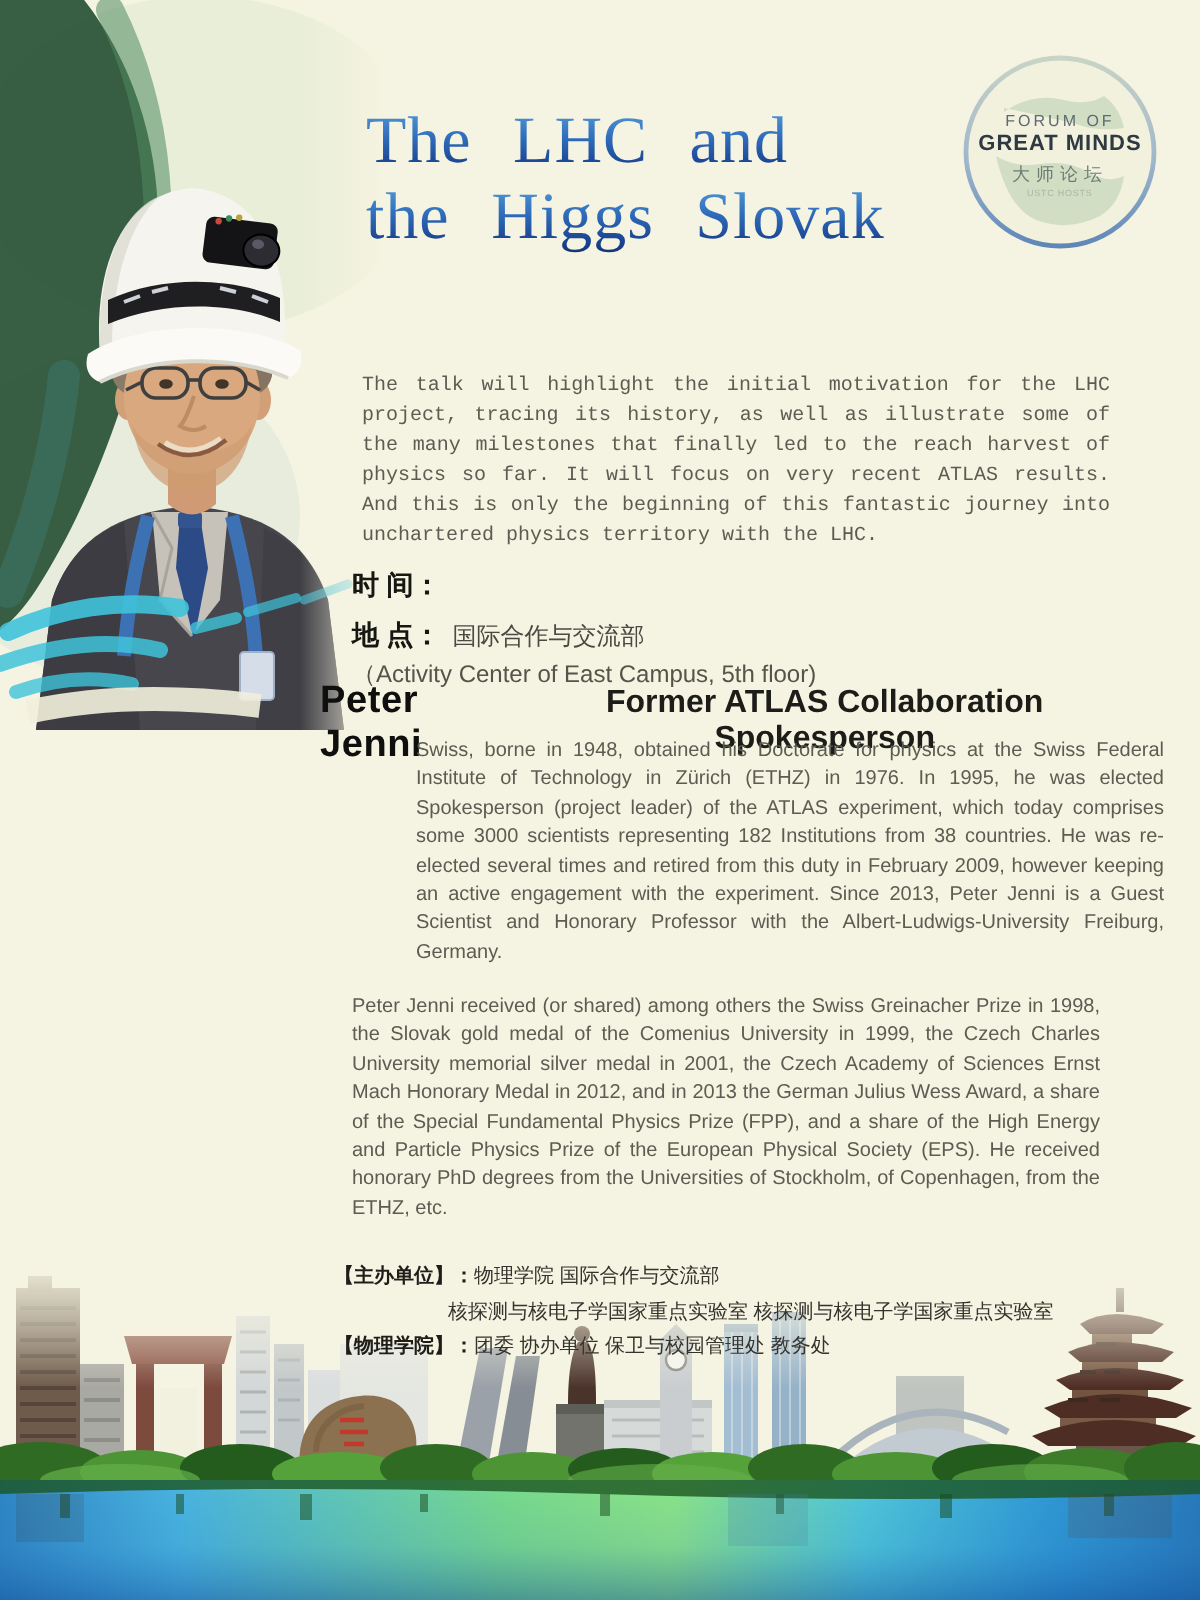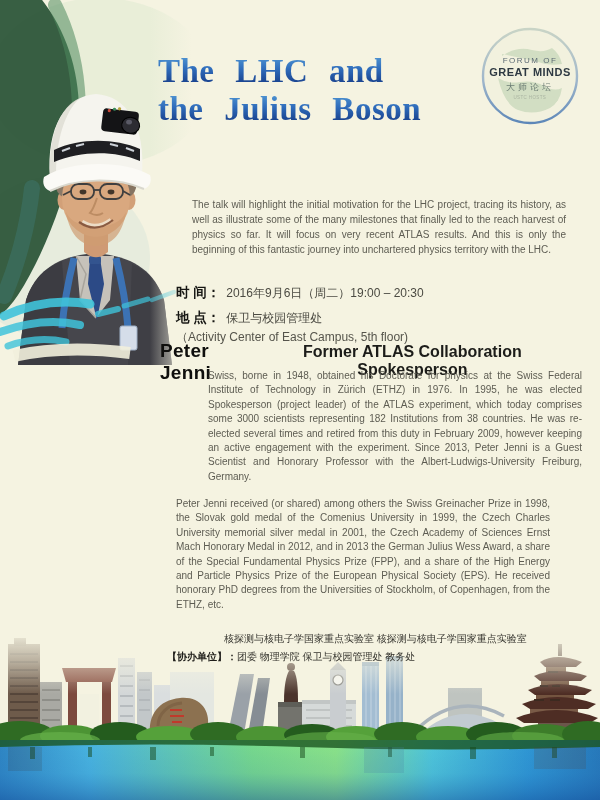--- a/index.html
+++ b/index.html
@@ -23,33 +23,33 @@
     position:absolute;left:0;top:0;width:100px;height:100px;
     display:flex;flex-direction:column;align-items:center;justify-content:center;
     text-align:center;line-height:1.25;
   }
   .logo-l1{font-size:8px;letter-spacing:1.5px;color:#5c6a74;margin-top:6px;}
   .logo-l2{font-size:11px;font-weight:bold;letter-spacing:.5px;color:#2e3942;}
   .logo-l3{font-size:9px;letter-spacing:3px;color:#6d7d74;margin-top:2px;}
   .logo-l4{font-size:6px;transform:scale(.75);color:#aab4a2;letter-spacing:.5px;margin-top:1px;}
   
   .title{
-    position:absolute;left:158px;top:52px;width:400px;z-index:2;
-    font-family:"Liberation Serif", serif;font-weight:bold;
+    position:absolute;left:183px;top:52px;width:400px;z-index:2;
+    font-family:"Liberation Serif", serif;font-weight:normal;
     font-size:33px;line-height:38px;letter-spacing:.5px;word-spacing:12px;
   }
   .title-line{
     display:block;
     background:linear-gradient(180deg,#5aa3da 0%,#2f6cbb 45%,#1a4490 80%,#123272 100%);
     -webkit-background-clip:text;background-clip:text;
     -webkit-text-fill-color:transparent;color:transparent;
   }
   .intro{
     position:absolute;left:176px;top:181px;width:374px;z-index:2;
-    font-size:10px;line-height:15px;color:#5d5c52;text-align:justify;margin:16px;
+    font-size:10px;line-height:15px;color:#5d5c52;text-align:justify;margin:5px;font-family:Liberation Mono, monospace;
   }
   .schedule{position:absolute;left:176px;top:284px;width:390px;z-index:2;}
   .sched-row{display:flex;align-items:baseline;margin-bottom:7px;}
   .zh-label{font-size:13.5px;font-weight:bold;color:#161613;white-space:nowrap;}
   .sched-value{font-size:12px;color:#4b4a42;margin-left:6px;}
   .venue-en{font-size:12px;color:#55544b;margin-top:1px;}
   .speaker-head{position:absolute;left:160px;top:340px;width:400px;z-index:2;display:flex;align-items:baseline;}
   .speaker-name{font-size:19px;font-weight:bold;color:#0f0f0d;letter-spacing:.3px;}
   .speaker-role{font-size:16px;font-weight:bold;color:#1c1c19;margin-left:11px;text-align:center;}
   .bio{position:absolute;left:176px;width:374px;z-index:2;
@@ -168,48 +168,50 @@
     <div class="logo-text">
       <div class="logo-l1">FORUM OF</div>
       <div class="logo-l2">GREAT MINDS</div>
       <div class="logo-l3">大师论坛</div>
       <div class="logo-l4">USTC HOSTS</div>
     </div>
   </div>
 
   <h1 class="title" style="margin:0;">
     <span class="title-line">The LHC and</span>
-    <span class="title-line">the Julius Boson</span>
+    <span class="title-line">the Higgs Slovak</span>
   </h1>
 
   <p class="intro">The talk will highlight the initial motivation for the LHC project, tracing its history, as well as illustrate some of the many milestones that finally led to the reach harvest of physics so far. It will focus on very recent ATLAS results. And this is only the beginning of this fantastic journey into unchartered physics territory with the LHC.</p>
 
   <div class="schedule">
     <div class="sched-row">
       <span class="zh-label">时 间：</span>
-      <span class="sched-value">2016年9月6日（周二）19:00 – 20:30</span>
     </div>
     <div class="sched-row" style="margin-bottom:2px;text-align:center;">
       <span class="zh-label">地 点：</span>
-      <span class="sched-value">保卫与校园管理处</span>
+      <span class="sched-value">国际合作与交流部</span>
     </div>
     <div class="venue-en">（Activity Center of East Campus, 5th floor)</div>
   </div>
 
   <div class="speaker-head">
     <span class="speaker-name">Peter Jenni</span>
     <span class="speaker-role">Former ATLAS Collaboration Spokesperson</span>
   </div>
   <p class="bio bio1">Swiss, borne in 1948, obtained his Doctorate for physics at the Swiss Federal Institute of Technology in Zürich (ETHZ) in 1976. In 1995, he was elected Spokesperson (project leader) of the ATLAS experiment, which today comprises some 3000 scientists representing 182 Institutions from 38 countries. He was re-elected several times and retired from this duty in February 2009, however keeping an active engagement with the experiment. Since 2013, Peter Jenni is a Guest Scientist and Honorary Professor with the Albert-Ludwigs-University Freiburg, Germany.</p>
   <p class="bio bio2">Peter Jenni received (or shared) among others the Swiss Greinacher Prize in 1998, the Slovak gold medal of the Comenius University in 1999, the Czech Charles University memorial silver medal in 2001, the Czech Academy of Sciences Ernst Mach Honorary Medal in 2012, and in 2013 the German Julius Wess Award, a share of the Special Fundamental Physics Prize (FPP), and a share of the High Energy and Particle Physics Prize of the European Physical Society (EPS). He received honorary PhD degrees from the Universities of Stockholm, of Copenhagen, from the ETHZ, etc.</p>
 
   <div class="organizers">
+    <div>
+      <span class="org-label">【主办单位】：</span><span>物理学院 国际合作与交流部</span>
+    </div>
     <div class="org-indent">核探测与核电子学国家重点实验室 核探测与核电子学国家重点实验室</div>
     <div>
-      <span class="org-label">【协办单位】：</span><span>团委 物理学院 保卫与校园管理处 教务处</span>
+      <span class="org-label">【物理学院】：</span><span>团委 协办单位 保卫与校园管理处 教务处</span>
     </div>
   </div>
 
   <svg class="cityscape" viewBox="0 0 600 170" xmlns="http://www.w3.org/2000/svg">
     <defs>
       <linearGradient id="waterH" x1="0" y1="0" x2="1" y2="0">
         <stop offset="0" stop-color="#2f86c4"></stop>
         <stop offset="0.15" stop-color="#49b4e0"></stop>
         <stop offset="0.42" stop-color="#78da8c"></stop>
         <stop offset="0.56" stop-color="#8ce487"></stop>

